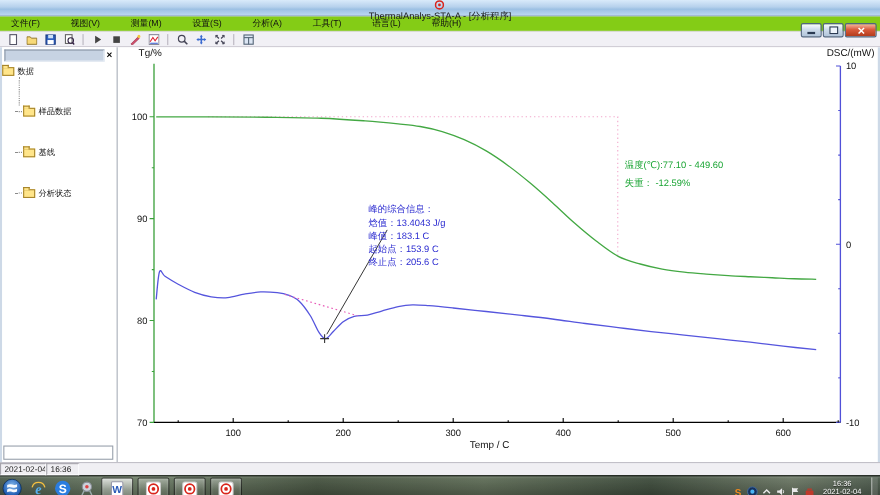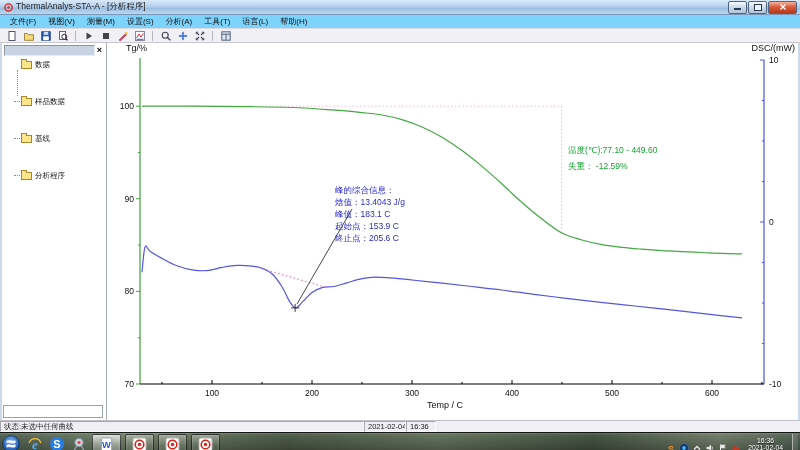--- a/index.html
+++ b/index.html
@@ -2,51 +2,51 @@
 <html><head>
 <meta charset="utf-8">
 <style>
   html,body{margin:0;padding:0;width:800px;height:450px;overflow:hidden;
     font-family:"Liberation Sans","DejaVu Sans",sans-serif;background:#fff;}
   .app{position:relative;width:800px;height:450px;}
 
   
   .titlebar{height:14px;display:flex;align-items:center;padding:0 3px;
     background:linear-gradient(180deg,#d9eafa 0%,#b6d1ec 45%,#9cc0e3 60%,#bcd7f0 100%);
-    border-bottom:1px solid #7a97b8;}
+    border-bottom:1px solid #7a97b8;flex-direction:column;}
   .app-icon{width:9px;height:9px;margin:0 3px 0 1px;flex:0 0 auto;}
   .titlebar .title{font-size:8.5px;color:#1a1a1a;white-space:nowrap;}
   .win-controls{margin-left:auto;display:flex;gap:1px;}
   .wbtn{width:17px;height:11px;border:1px solid #50657f;border-radius:2px;
     background:linear-gradient(#fbfdff,#cddbea 45%,#b2c5da);display:flex;align-items:center;justify-content:center;}
   .wbtn.close{width:27px;background:linear-gradient(#f5b49f,#d95b3c 45%,#b23a1a);}
   .glyph-min{width:7px;height:2px;background:#2a3a52;margin-top:4px;}
   .glyph-res{width:6px;height:5px;border:1px solid #2a3a52;background:#eef4fb;}
 
   
-  .menubar{height:13px;background:#7dd3fc;border-bottom:1px solid #dddae2;
-    display:flex;align-items:center;padding-left:4px;}
+  .menubar{height:13px;background:#84cc16;border-bottom:1px solid #dddae2;
+    display:flex;align-items:center;padding-left:4px;gap:16px;}
   .menu-item{font-size:8px;color:#111;padding:0 6px;cursor:default;}
   .toolbar{height:13px;background:#f1f0f5;border-bottom:1px solid #c9c6cf;
     display:flex;align-items:center;padding-left:4px;gap:2px;}
   .tbtn{width:13px;height:12px;display:flex;align-items:center;justify-content:center;border:1px solid transparent;}
   .tbtn svg{width:10px;height:10px;}
   .tsep{width:1px;height:10px;background:#b8b5bf;margin:0 3px;}
 
   
   .main{position:relative;height:377px;background:#fff;
     border-left:2px solid #cdd9e7;border-right:2px solid #cdd9e7;}
   .sidebar{position:absolute;left:0;top:0;width:104px;height:100%;background:#fff;
     border-right:1px solid #a8aeb8;}
   .panel-head{display:flex;align-items:center;height:12px;padding:1px 2px;}
   .panel-field{flex:1;height:9px;background:#c7d3e3;border:1px solid;border-color:#8a96a6 #e8eef6 #e8eef6 #8a96a6;}
   .panel-close{font-size:9px;line-height:9px;font-weight:bold;color:#000;padding:0 2px;cursor:default;}
   .tree{position:relative;font-size:7.5px;color:#111;padding-top:3px;}
   .tree-row{height:10px;line-height:10px;display:flex;align-items:center;white-space:nowrap;}
-  .tree-row.root{padding-left:19px;}
+  .tree-row.root{padding-left:0;}
   .tree-row.child{padding-left:12px;margin-top:27px;}
   .tree-row.child::before{content:"";width:6px;height:1px;border-top:1px dotted #8a8a8a;margin-right:1px;}
   .tree-vline{position:absolute;left:15px;top:13px;height:28px;border-left:1px dotted #8a8a8a;}
   .folder{position:relative;width:9px;height:6px;background:#ffe58a;border:1px solid #a8862c;margin-right:3px;flex:0 0 auto;}
   .folder::before{content:"";position:absolute;left:-1px;top:-3px;width:4px;height:2px;background:#ffe58a;border:1px solid #a8862c;border-bottom:none;}
   .panel-bottom-box{position:absolute;left:1px;bottom:2px;width:98px;height:11px;background:#fff;border:1px solid #98a0ac;}
   #chart{position:absolute;left:0;top:-40px;width:800px;height:417px;pointer-events:none;}
   #chart text{font-family:"Liberation Sans","DejaVu Sans",sans-serif;}
 
   
@@ -204,21 +204,21 @@
           <div class="tree-row child">
             <span class="folder"></span>
             <span>样品数据</span>
           </div>
           <div class="tree-row child">
             <span class="folder"></span>
             <span>基线</span>
           </div>
           <div class="tree-row child">
             <span class="folder"></span>
-            <span>分析程序</span>
+            <span>分析状态</span>
           </div>
         </div>
       <div class="panel-bottom-box"></div>
     </div>
     <svg id="chart" viewBox="0 0 800 417">
         <polyline points="187.1,103.15909090909093 559.6,103.15909090909093 559.6,229.85454545454553" fill="none" stroke="#f2a8cc" stroke-width="1" stroke-dasharray="1.2 2.6"></polyline>
         <line x1="138" y1="55" x2="138" y2="381" stroke="#3ba03b" stroke-width="1.2"></line>
         <line x1="762" y1="57" x2="762" y2="381" stroke="#5050d8" stroke-width="1.2"></line>
         <line x1="138" y1="381" x2="762" y2="381" stroke="#000" stroke-width="1"></line>
         <line x1="134" y1="381" x2="138" y2="381" stroke="#3ba03b"></line>
@@ -275,21 +275,20 @@
         <text x="333" y="202" text-anchor="start" font-size="8.5" fill="#2a2ad0">焓值：13.4043 J/g</text>
         <text x="333" y="214" text-anchor="start" font-size="8.5" fill="#2a2ad0">峰值：183.1 C</text>
         <text x="333" y="226" text-anchor="start" font-size="8.5" fill="#2a2ad0">起始点：153.9 C</text>
         <text x="333" y="238" text-anchor="start" font-size="8.5" fill="#2a2ad0">终止点：205.6 C</text>
         <text x="566" y="150" text-anchor="start" font-size="8.5" fill="#18a432">温度(℃):77.10 - 449.60</text>
         <text x="566" y="166" text-anchor="start" font-size="8.5" fill="#18a432">失重： -12.59%</text>
       </svg>
   </div>
 
   <div class="statusbar">
-    <div class="seg seg-status">状态:未选中任何曲线</div>
     <div class="seg seg-date">2021-02-04</div>
     <div class="seg seg-time">16:36</div>
   </div>
 
   <div class="taskbar">
     <svg class="orb" viewBox="0 0 16 16">
       <defs>
           <radialGradient id="orbg" cx="50%" cy="35%" r="75%">
         <stop offset="0%" stop-color="#86b9ea"></stop>
             <stop offset="65%" stop-color="#2663b8"></stop>

